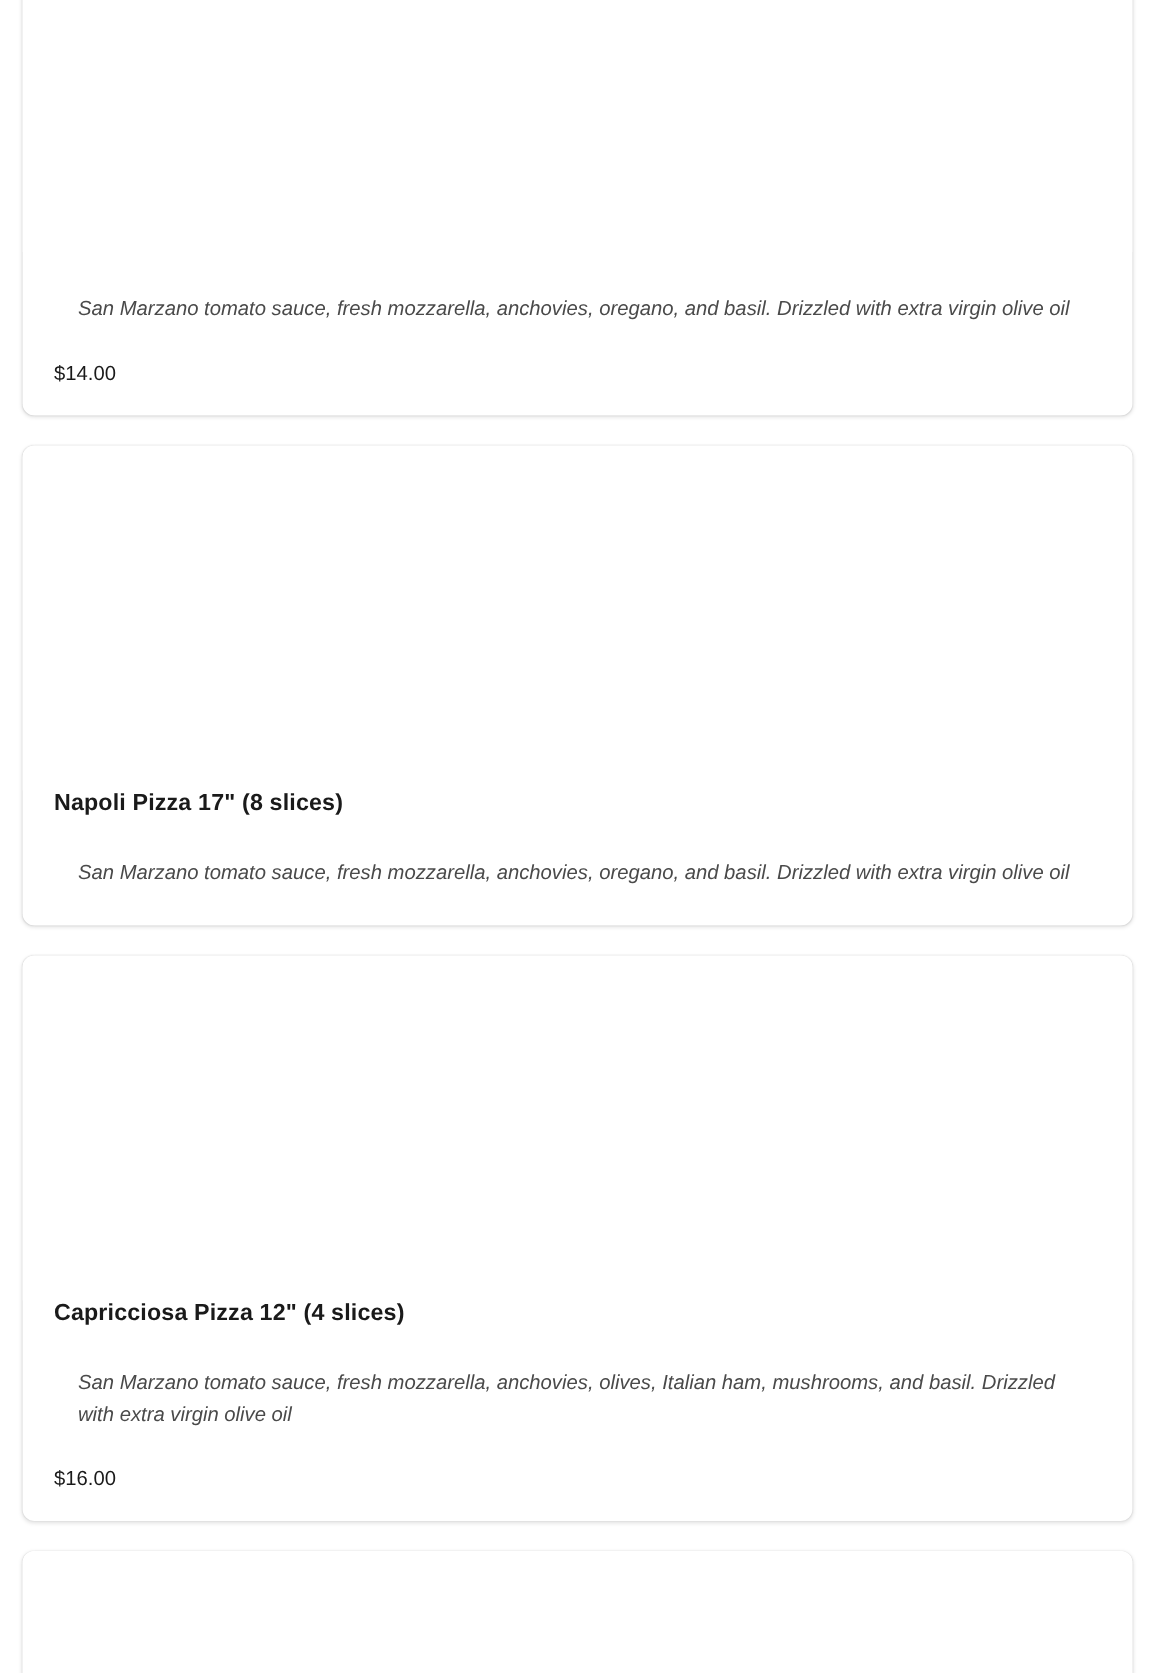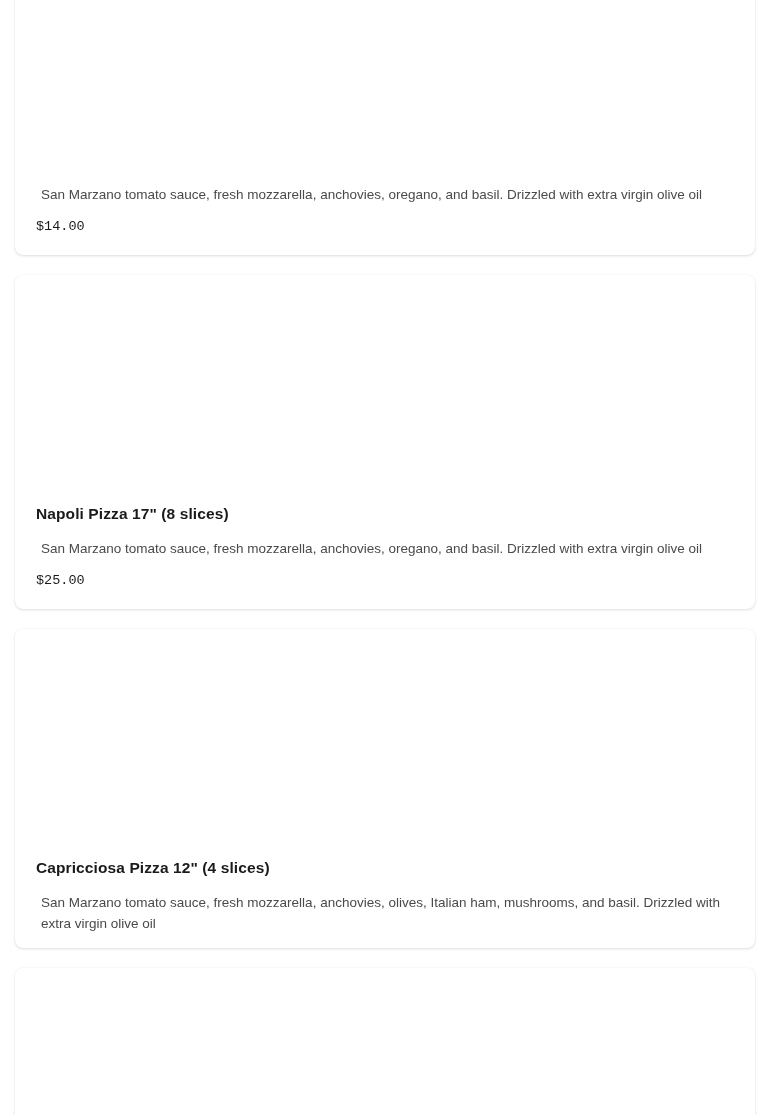--- a/index.html
+++ b/index.html
@@ -43,31 +43,31 @@
     letter-spacing: 0.1px;
     color: #1a1a1a;
     margin: 0;
     padding: 0 0 12px 0;
     line-height: 1.1;
   }
   .item-desc {
     font-size: 13.5px;
     color: #4a4a4a;
     line-height: 1.55;
-    margin: 5px;
+    margin: 16px;
     padding: 0 0 8px 0;
     font-weight: normal;
+    font-style: italic;
   }
   .item-price {
     font-size: 13.5px;
     color: #1a1a1a;
     margin: 0;
     padding: 0 0 20px 0;
     line-height: 1.2;
-    font-family: Liberation Mono, monospace;
   }
   
   .menu-card.clipped-top {
     margin-top: -62px;
   }
 </style>
 </head>
 <body>
 
 <div class="menu-list">
@@ -79,29 +79,29 @@
       <div class="item-desc">San Marzano tomato sauce, fresh mozzarella, anchovies, oregano, and basil. Drizzled with extra virgin olive oil</div>
       <div class="item-price">$14.00</div>
     </div>
   </div>
 
   <div class="menu-card">
     <div class="card-image"></div>
     <div class="card-body">
       <div class="item-title">Napoli Pizza 17" (8 slices)</div>
       <div class="item-desc">San Marzano tomato sauce, fresh mozzarella, anchovies, oregano, and basil. Drizzled with extra virgin olive oil</div>
-      <div class="item-price">$25.00</div>
     </div>
   </div>
 
   <div class="menu-card">
     <div class="card-image"></div>
     <div class="card-body">
       <div class="item-title">Capricciosa Pizza 12" (4 slices)</div>
       <div class="item-desc">San Marzano tomato sauce, fresh mozzarella, anchovies, olives, Italian ham, mushrooms, and basil. Drizzled with extra virgin olive oil</div>
+      <div class="item-price">$16.00</div>
     </div>
   </div>
 
   <div class="menu-card">
     <div class="card-image"></div>
 
   </div>
 
 </div>
 

